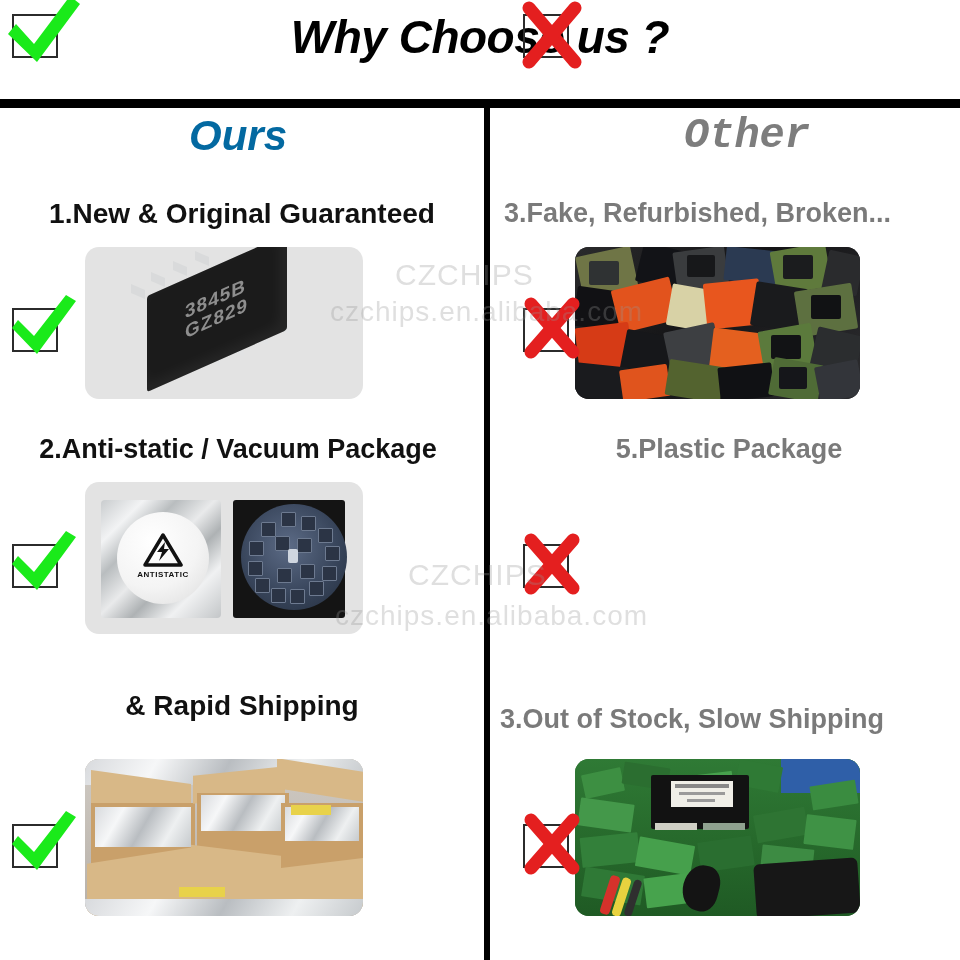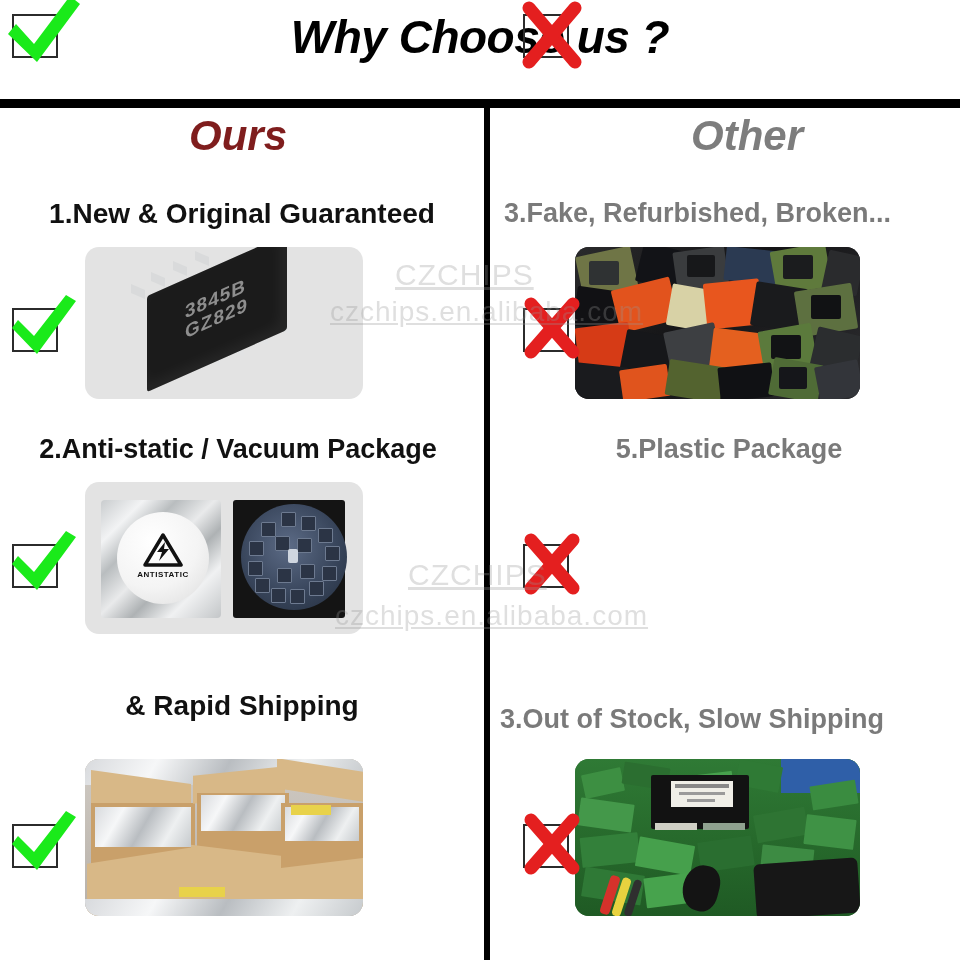--- a/index.html
+++ b/index.html
@@ -37,21 +37,21 @@
   
   .col { position: absolute; top: 104px; height: 856px; }
   .col-ours  { left: 0px;   width: 484px; }
   .col-other { left: 490px; width: 470px; }
 
   .col-head {
     position: absolute; top: 8px; width: 100%;
     text-align: center;
     font-size: 42px; font-weight: bold; font-style: italic;
   }
-  .col-ours  .col-head { color: #7f1d1d; padding-right: 8px; box-sizing: border-box; }
+  .col-ours  .col-head { color: #0369a1; padding-right: 8px; box-sizing: border-box; }
   .col-other .col-head { color: #7d7d7d; }
 
   
   .mark {
     position: absolute;
     width: 46px; height: 44px;
     box-sizing: border-box;
     border: 2px solid #2b2b2b;
     background: transparent;
   }
@@ -88,21 +88,20 @@
   }
 
   
   .wm {
     position: absolute;
     color: rgba(150,150,150,0.30);
     font-family: "Liberation Sans", sans-serif;
     white-space: nowrap;
     letter-spacing: 1px;
     pointer-events: none;
-    text-decoration: underline;
   }
   .wm-big   { font-size: 30px; font-weight: normal; }
   .wm-small { font-size: 28px; font-weight: normal; }
 
   
   .esd-bag {
     position: absolute;
     background: linear-gradient(135deg,#c9ccce 0%,#f2f3f4 18%,#b9bdbf 32%,#e9eaeb 48%,#aeb2b4 62%,#f0f1f2 78%,#c3c6c8 100%);
     border-radius: 4px;
   }
@@ -253,21 +252,21 @@
       </svg>
     </div>
     <div class="mark mark-check" style="left:12px; top:720px;">
       <svg width="78" height="72" viewBox="0 0 78 72">
         <path class="g-check" d="M8 36 L14 28 L30 44 L62 3 L72 9 L33 62 Z"></path>
       </svg>
     </div>
   </div>
 
   <div class="col col-other">
-    <div class="col-head" style="padding-left:44px; box-sizing:border-box;">Other</div>
+    <div class="col-head" style="padding-left:44px; box-sizing:border-box;font-family:Liberation Mono, monospace;">Other</div>
 
     <div class="row-title other-title" style="left:14px; top:94px; width:456px; font-size:27px; text-align:left;">3.Fake, Refurbished, Broken...</div>
 
     <div class="photo" style="left:85px; top:143px; width:285px; height:152px; background:#1d1d20;">
       <div class="fill" style="background:linear-gradient(135deg,#2a2a2c,#141416 45%,#2d2d30)"></div>
       <div class="pile-chip" style="left:4px;  top:4px;  width:56px;height:44px;background:#6f7546;transform:rotate(-12deg);"></div>
       <div class="pile-chip" style="left:14px; top:14px; width:30px;height:24px;background:#2f3233;"></div>
       <div class="pile-chip" style="left:64px; top:0px;  width:48px;height:40px;background:#121317;transform:rotate(14deg);"></div>
       <div class="pile-chip" style="left:100px;top:2px;  width:52px;height:42px;background:#3a3c3e;transform:rotate(-8deg);"></div>
       <div class="pile-chip" style="left:112px;top:8px;  width:28px;height:22px;background:#17181a;"></div>

